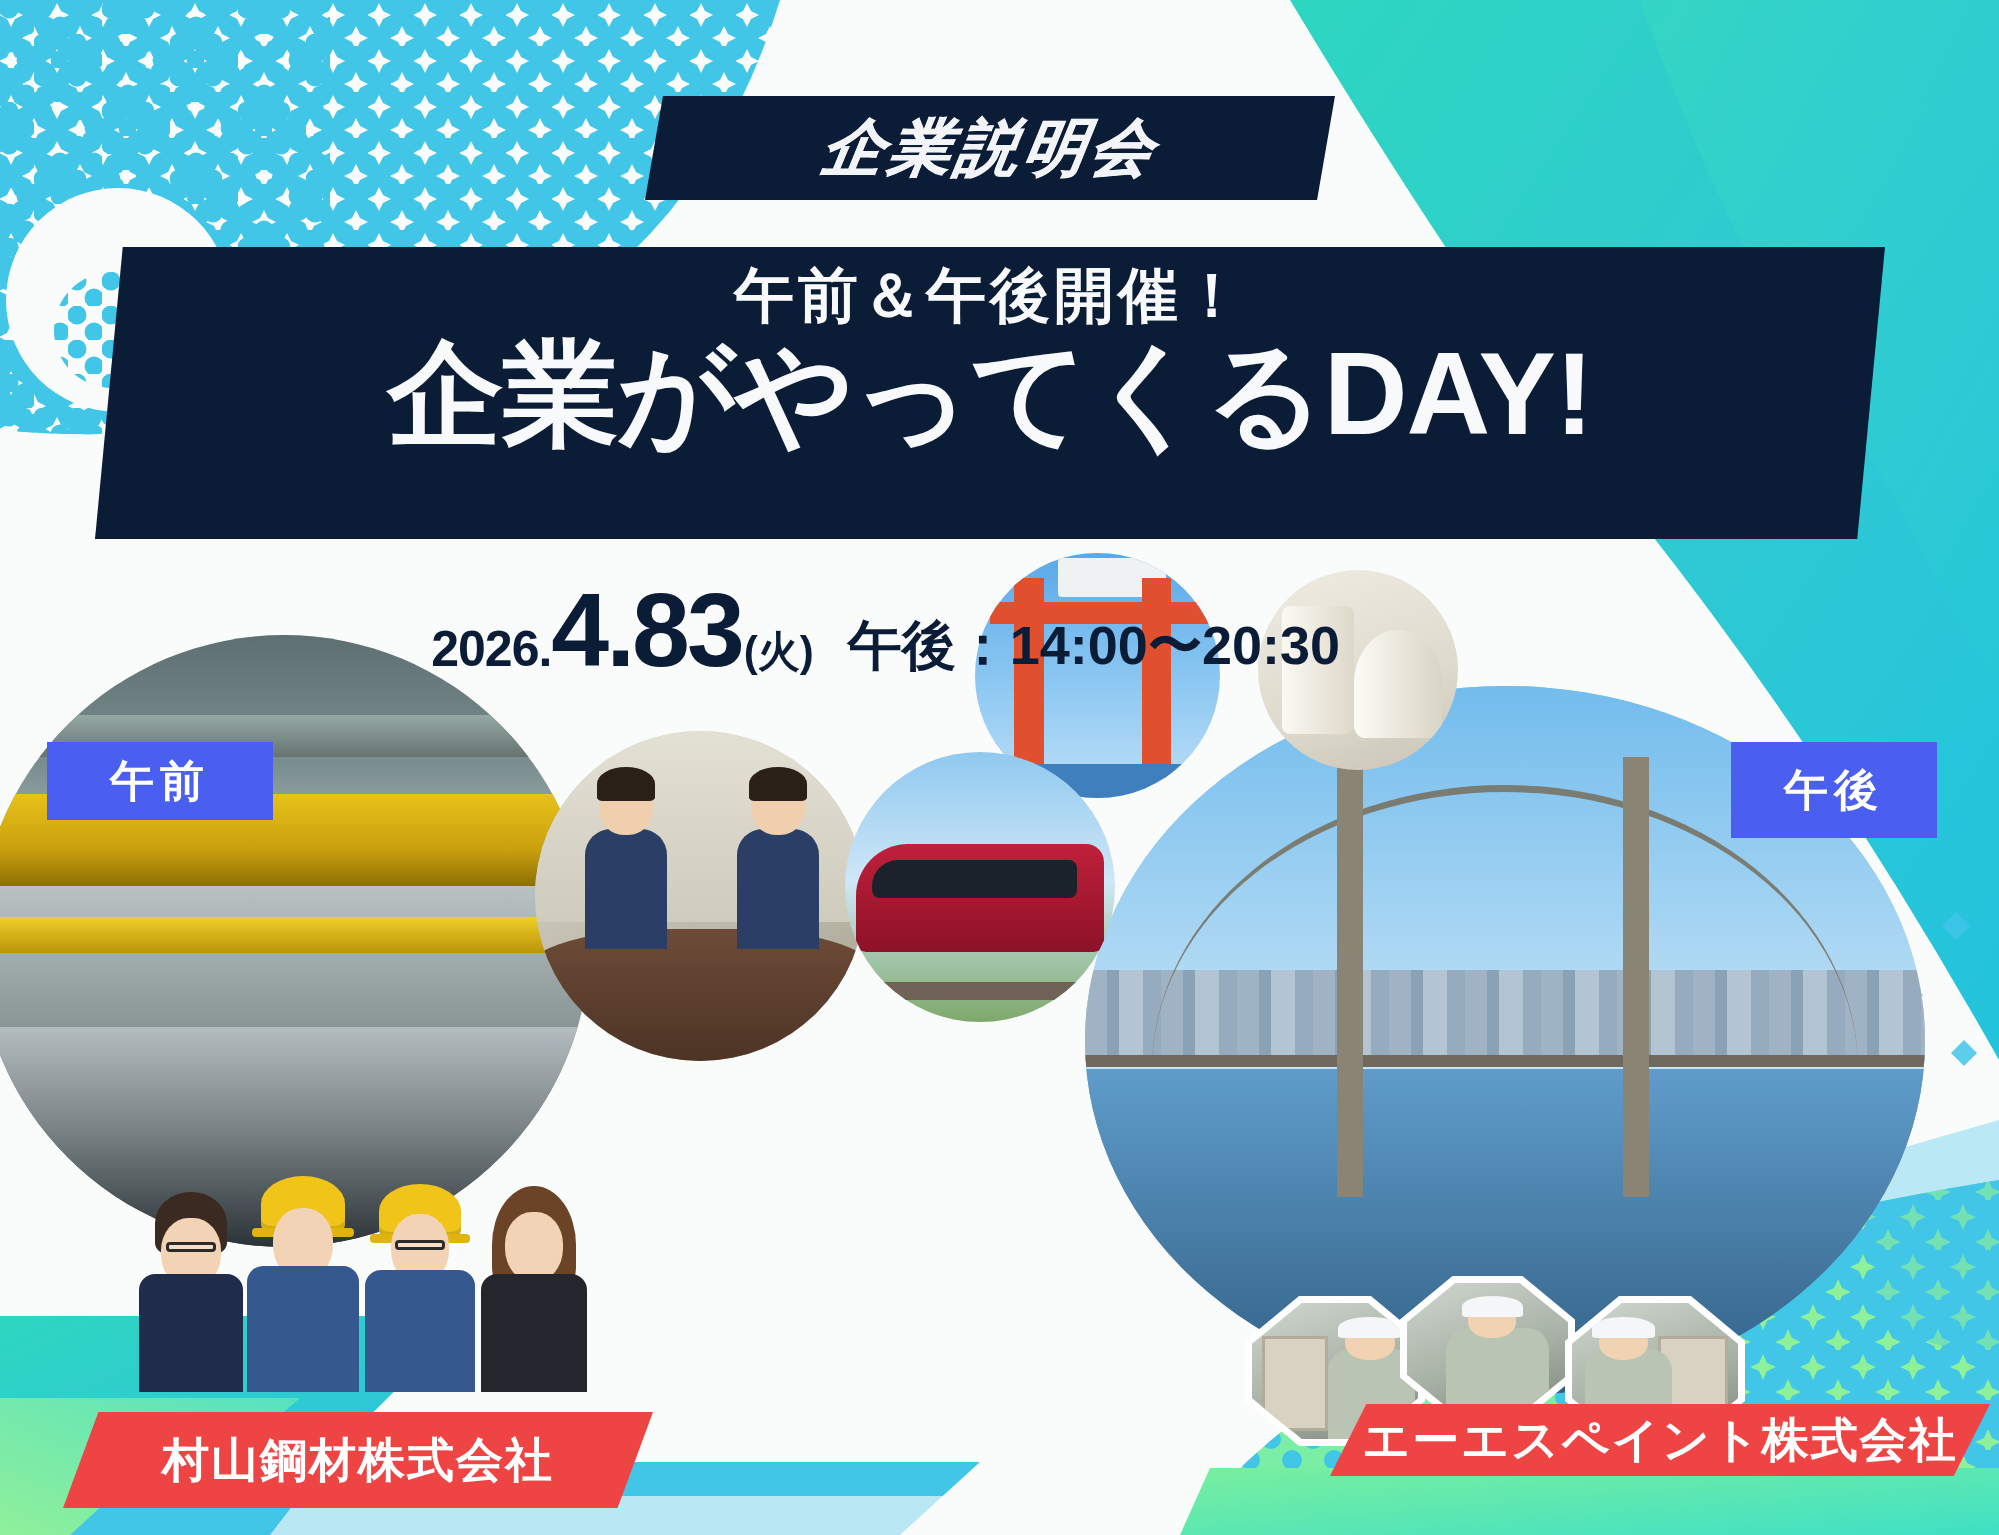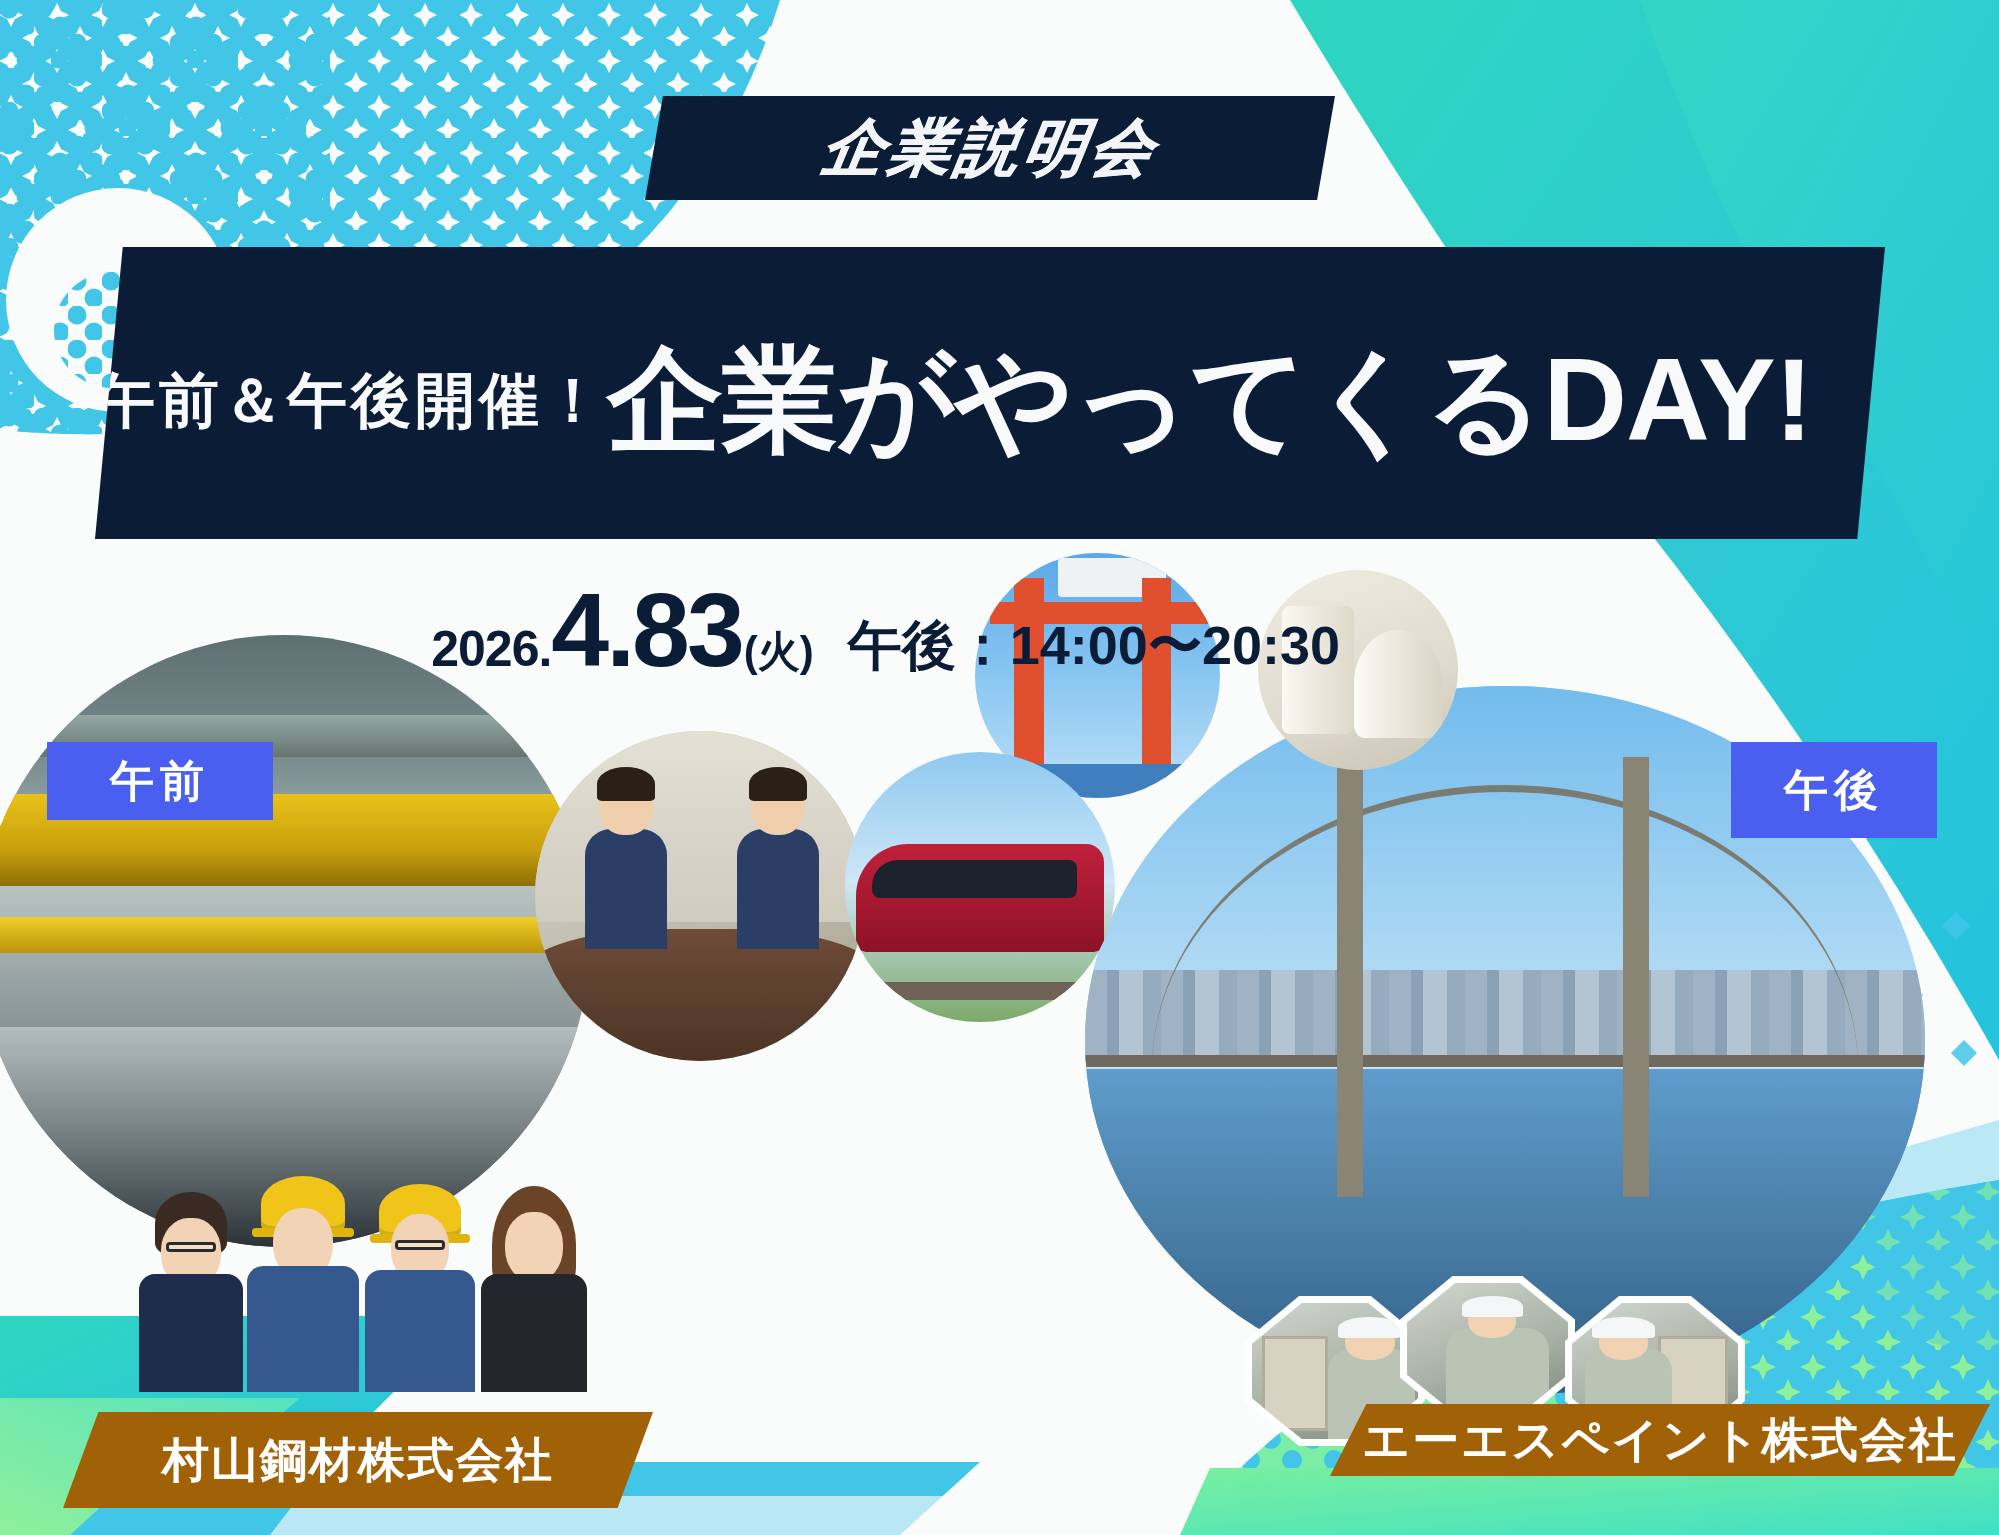--- a/index.html
+++ b/index.html
@@ -35,21 +35,21 @@
     text-shadow:0 0 0 #fff;
     -webkit-text-stroke:1px #f2f4f7;
   }
 
   
   #main-ribbon{
     left:95px;top:247px;width:1790px;height:292px;
     -webkit-clip-path:polygon(1.55% 0,100% 0,98.45% 100%,0 100%);
     clip-path:polygon(1.55% 0,100% 0,98.45% 100%,0 100%);
     z-index:6;
-    flex-direction:row;align-items:center;justify-content:flex-start;
+    flex-direction:column;align-items:center;justify-content:flex-start;
     padding-top:14px;
   }
   #subheadline{
     font-size:60px;font-weight:bold;letter-spacing:4px;
     color:#f7f9fa;line-height:1.15;
     text-align:center;
   }
   #headline{
     font-size:116px;font-weight:bold;letter-spacing:-1px;
     color:#f7f9fa;line-height:1.08;margin-top:2px;
@@ -74,21 +74,21 @@
     position:absolute;z-index:9;
     background:#4a5ef0;color:#ffffff;
     font-size:44px;font-weight:bold;letter-spacing:6px;
     display:flex;align-items:center;justify-content:center;
   }
   #badge-am{left:47px;top:742px;width:226px;height:78px;text-align:center;}
   #badge-pm{left:1731px;top:742px;width:206px;height:96px;}
 
   
   .company-banner{
-    position:absolute;z-index:12;background:#a16207;
+    position:absolute;z-index:12;background:#ef4444;
     display:flex;align-items:center;justify-content:center;
     color:#ffffff;white-space:nowrap;
   }
   #company-left{
     left:63px;top:1412px;width:590px;height:96px;
     -webkit-clip-path:polygon(6% 0,100% 0,94% 100%,0 100%);
     clip-path:polygon(6% 0,100% 0,94% 100%,0 100%);
   }
   #company-right{
     left:1330px;top:1404px;width:660px;height:72px;

